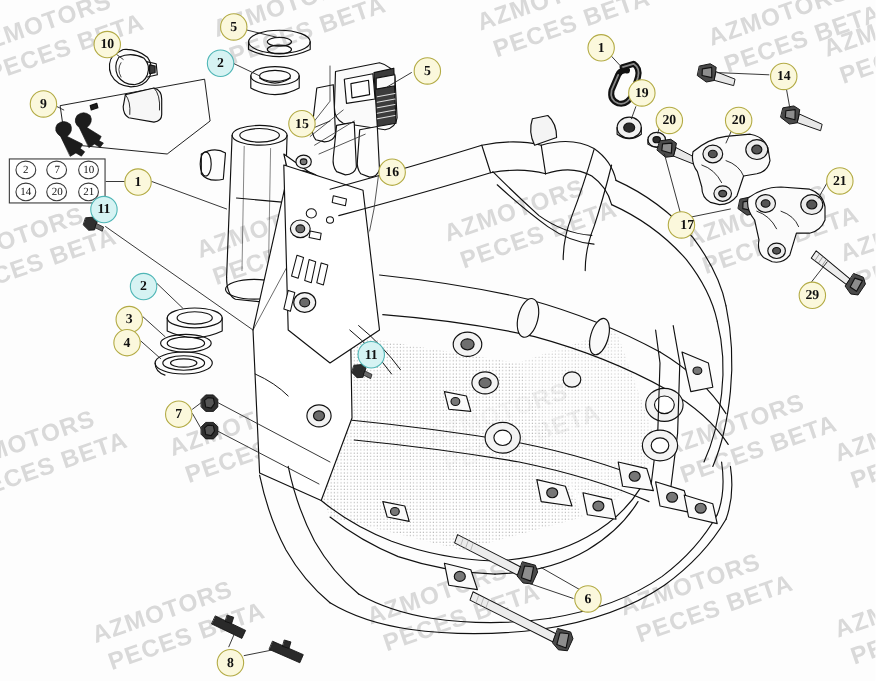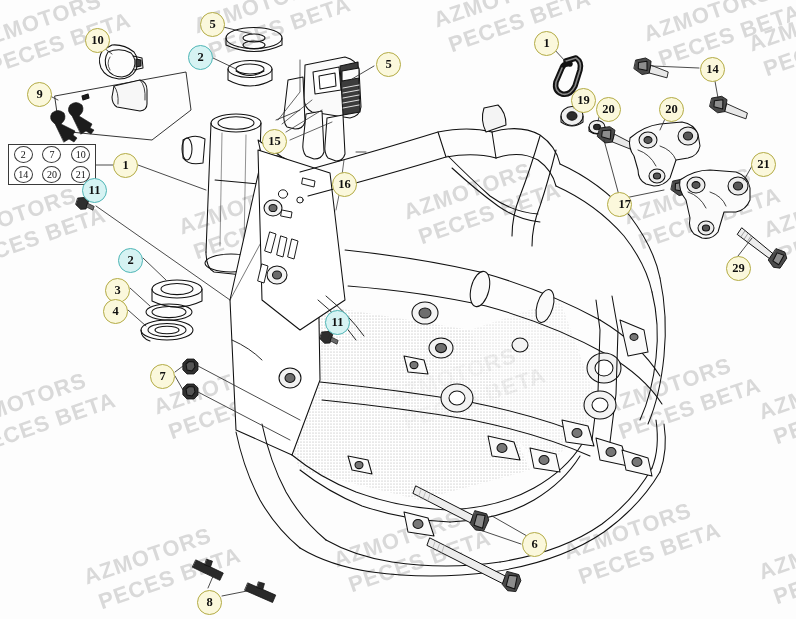--- a/index.html
+++ b/index.html
@@ -587,33 +587,33 @@
       </div>
       <div class="cal y" style="left: 534px; top: 31px;">
         <span class="n">1</span>
       </div>
       <div class="cal y" style="left: 700px; top: 57px;">
         <span class="n">14</span>
       </div>
       <div class="cal y" style="left: 27px; top: 82px;">
         <span class="n">9</span>
       </div>
-      <div class="cal y" style="left: 571px; top: 88px;">
+      <div class="cal y" style="left: 571px; top: 72px;">
         <span class="n">19</span>
       </div>
       <div class="cal y" style="left: 596px; top: 97px;">
         <span class="n">20</span>
       </div>
       <div class="cal y" style="left: 659px; top: 97px;">
         <span class="n">20</span>
       </div>
-      <div class="cal y" style="left: 262px; top: 129px;">
+      <div class="cal y" style="left: 262px; top: 100px;">
         <span class="n">15</span>
       </div>
-      <div class="cal y" style="left: 332px; top: 144px; margin-top: 28px;">
+      <div class="cal y" style="left: 344px; top: 144px;">
         <span class="n">16</span>
       </div>
       <div class="cal y" style="left: 113px; top: 153px;">
         <span class="n">1</span>
       </div>
       <div class="cal y" style="left: 751px; top: 152px;">
         <span class="n">21</span>
       </div>
       <div class="cal c" style="left: 82px; top: 178px;">
         <span class="n">11</span>

